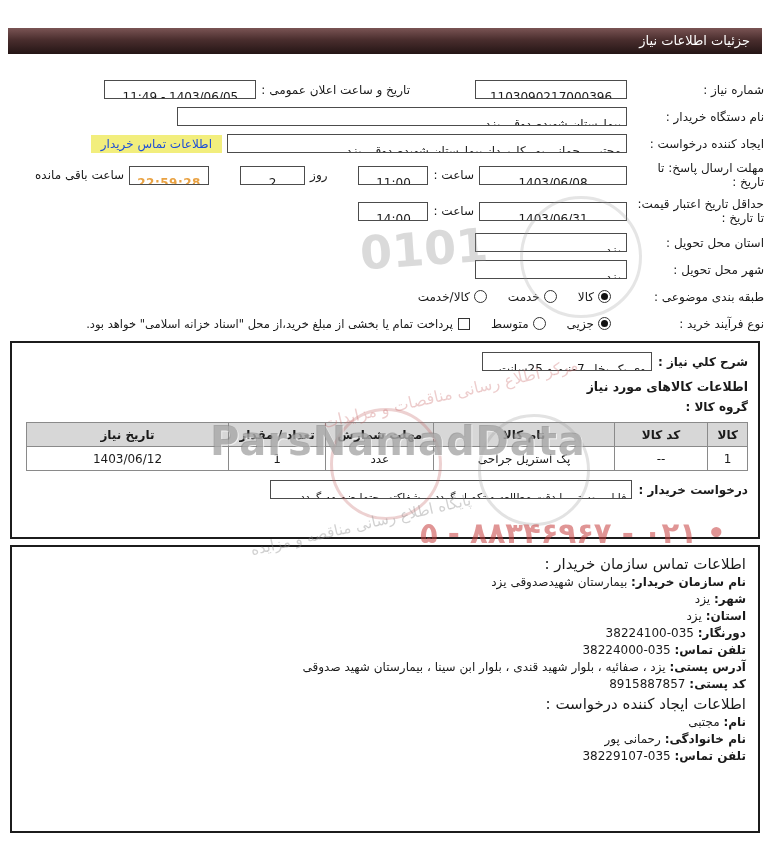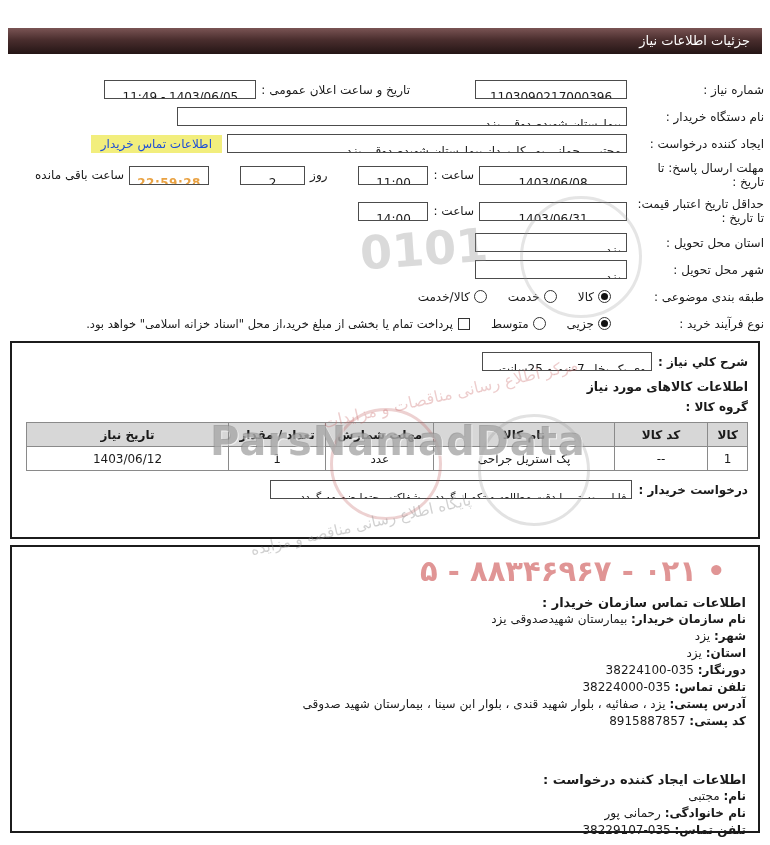--- a/index.html
+++ b/index.html
@@ -91,42 +91,42 @@
   table.items th, table.items td {
     border: 1px solid #8a8a8a; height: 24px; text-align: center;
     overflow: hidden; white-space: nowrap; padding: 0 4px;
   }
   table.items th { background: #d7d7d7; font-weight: bold; }
   .c-row { width: 5.5%; } .c-code { width: 13%; } .c-name { width: 25%; }
   .c-unit { width: 15%; } .c-qty { width: 13.5%; } .c-date { width: 28%; }
 
   .cline { padding: 1px 4px; font-size: 12px; line-height: 15px; }
   .cline .cl { font-weight: bold; }
-  .cheading { font-weight: bold; font-size: 13px; padding: 2px 4px 1px; margin-top: 40px; }
+  .cheading { font-weight: normal; font-size: 15px; padding: 2px 4px 1px; }
 
   
   .watermark { position: absolute; inset: 0; pointer-events: none; z-index: 10; }
   .wm-brand {
     position: absolute; top: 418px; left: 210px; font-size: 40px; font-weight: bold;
     color: rgba(125,125,125,0.55); letter-spacing: 1px; direction: ltr;
     text-shadow: 1px 1px 0 rgba(255,255,255,0.6);
   }
   .wm-digits {
     position: absolute; top: 222px; left: 360px; font-size: 46px; font-weight: bold;
     color: rgba(140,140,140,0.32); direction: ltr; transform: rotate(-4deg);
   }
   .wm-ring { position: absolute; border-radius: 50%; }
   .wm-ring.r1 { top: 196px; left: 520px; width: 122px; height: 122px; border: 3px solid rgba(150,150,150,0.25); }
   .wm-ring.r2 { top: 408px; left: 330px; width: 112px; height: 112px; border: 3px solid rgba(190,90,90,0.28); }
   .wm-ring.r3 { top: 414px; left: 478px; width: 112px; height: 112px; border: 3px solid rgba(150,150,150,0.28); }
   .wm-tag { position: absolute; transform: rotate(-13deg); white-space: nowrap; }
   .wm-tag.top { top: 384px; left: 320px; font-size: 16px; color: rgba(200,100,100,0.32); }
   .wm-tag.bottom { top: 516px; left: 248px; font-size: 15px; color: rgba(140,140,140,0.4); }
   .wm-phone {
-    position: absolute; top: 554px; left: 420px; font-size: 29px; font-weight: bold;
+    position: absolute; top: 516px; left: 420px; font-size: 29px; font-weight: bold;
     color: rgba(198,62,62,0.55); white-space: nowrap;
   }
 </style>
 </head>
 <body>
 
 <div class="page">
 
   <div class="title-bar">جزئیات اطلاعات نیاز</div>
 

